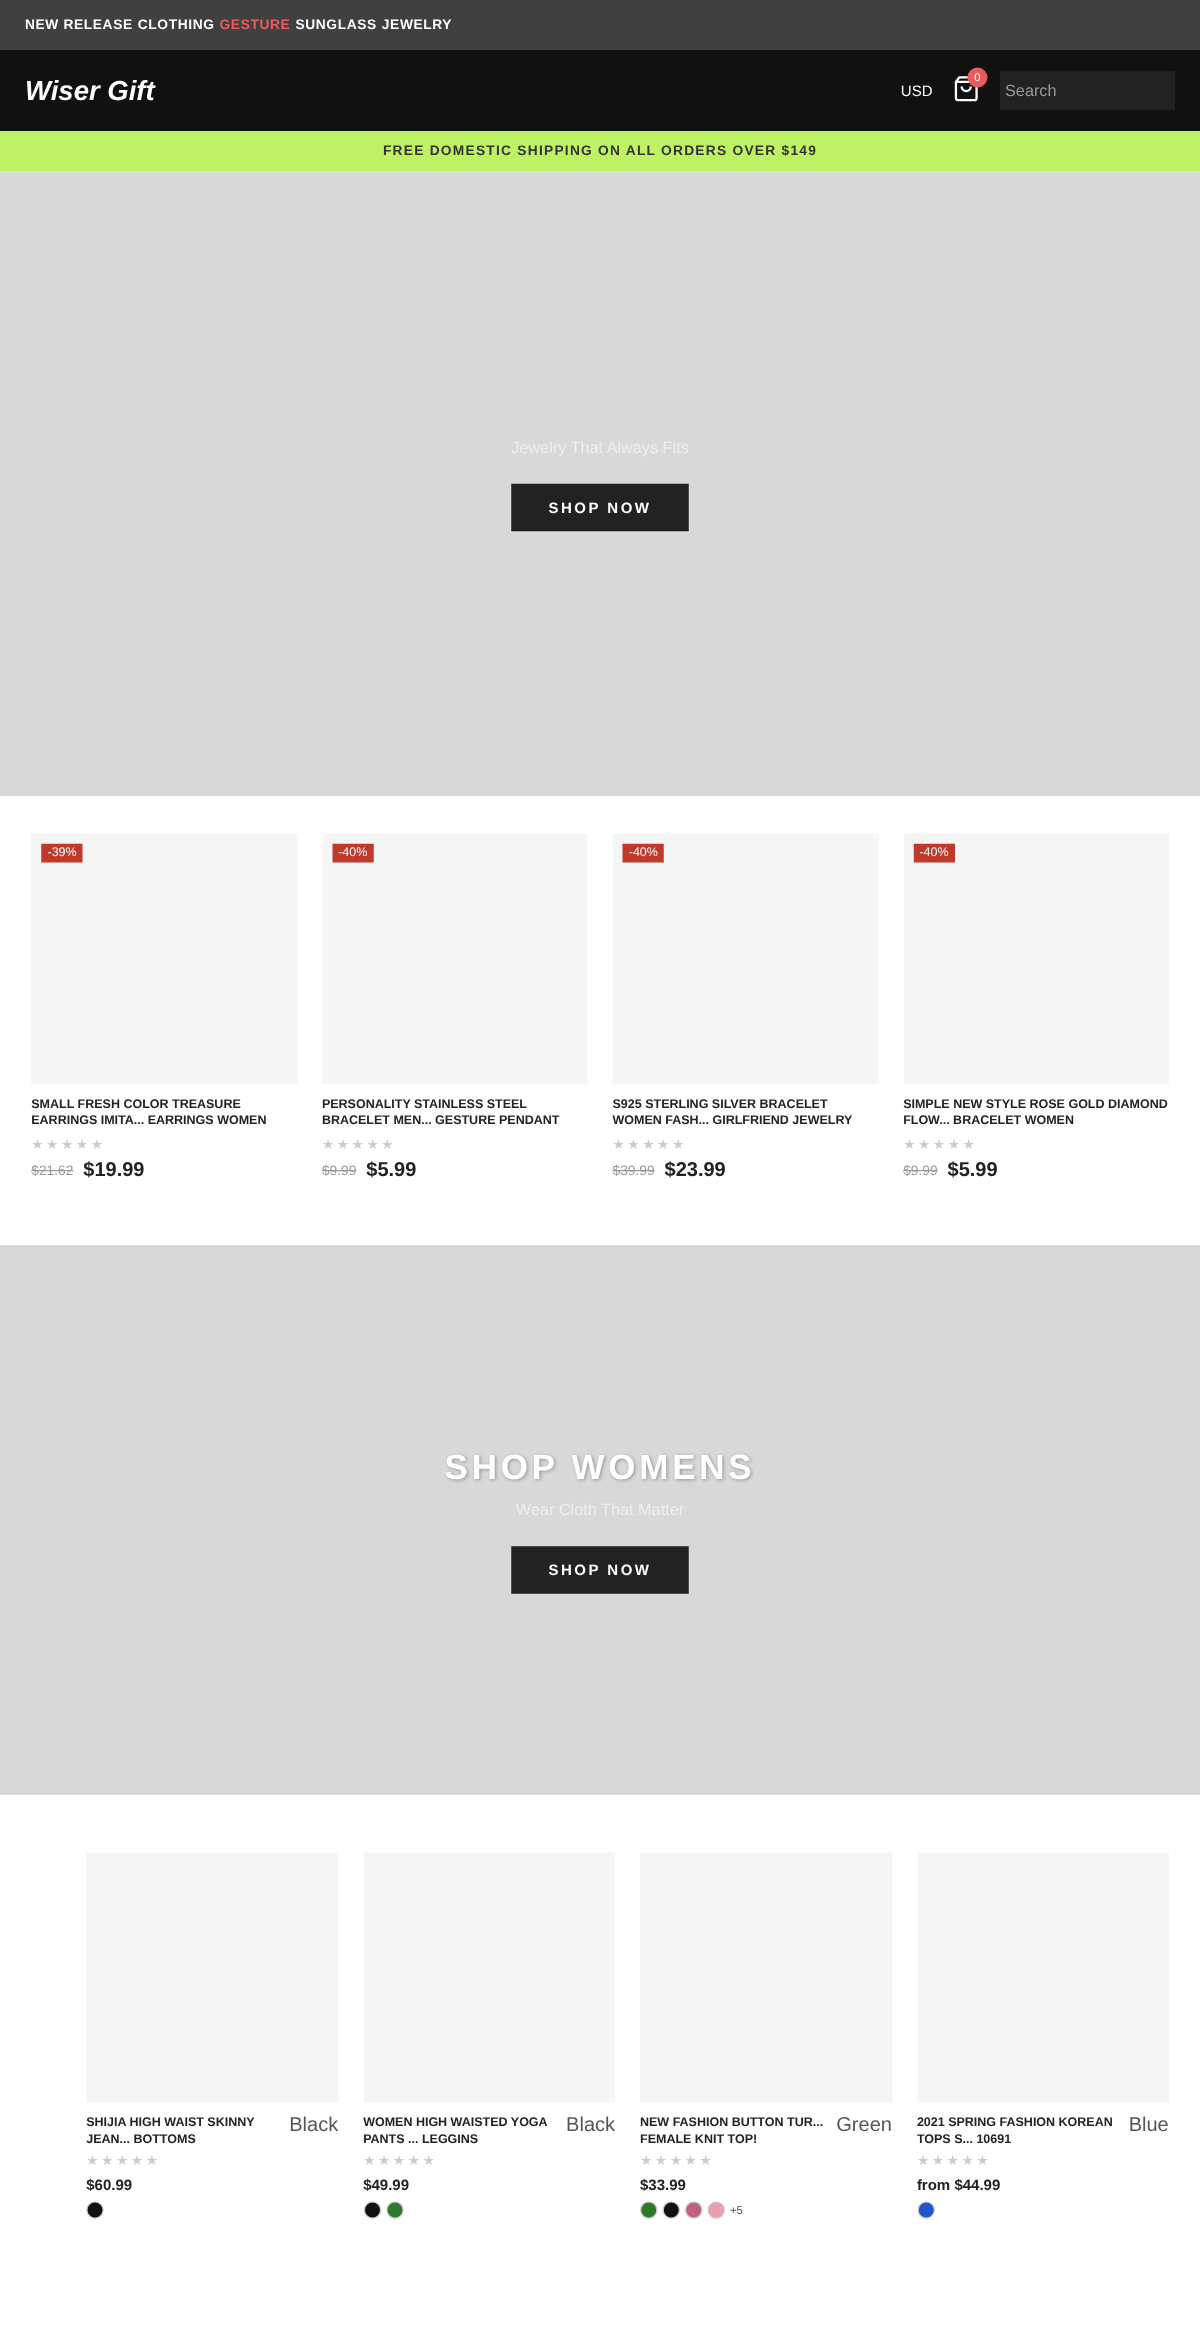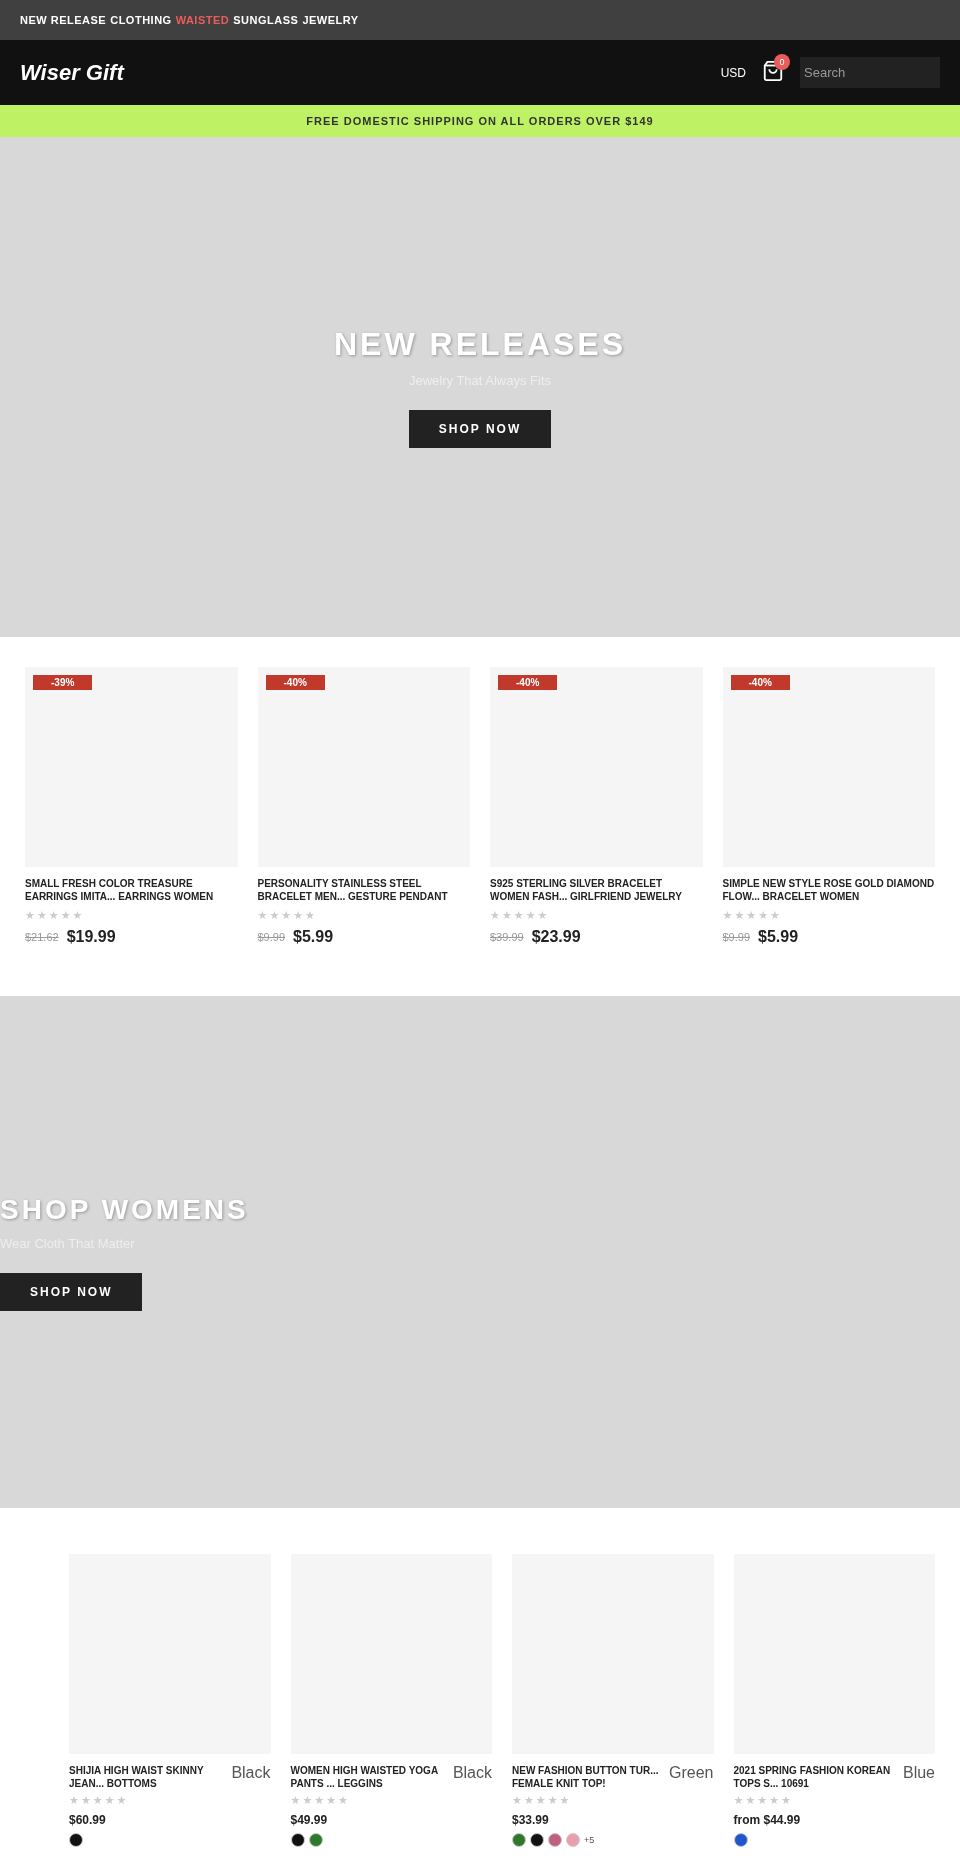--- a/index.html
+++ b/index.html
@@ -144,22 +144,22 @@
       position: relative;
       margin-bottom: 10px;
     }
     .discount-badge {
       position: absolute;
       top: 8px;
       left: 8px;
       background: #c0392b;
       color: #fff;
       font-size: 10px;
-      padding: 2px 18px;
-      font-weight: bold;
+      padding: 2px 5px;
+      font-weight: normal;
     }
     .product-name {
       font-size: 10px;
       font-weight: bold;
       text-transform: uppercase;
       color: #222;
       margin-bottom: 6px;
       line-height: 1.3;
     }
     .stars {
@@ -183,24 +183,24 @@
     }
     .price-new {
       color: #222;
       font-size: 16px;
       font-weight: bold;
     }
 
     
     .hero-section-2 {
       background: #d8d8d8;
-      height: 512px;
+      height: 440px;
       display: flex;
       flex-direction: column;
-      align-items: flex-start;
+      align-items: center;
       justify-content: center;
       text-align: center;
       margin-top: 20px;
     }
     .hero-title-2 {
       color: #fff;
       font-size: 28px;
       font-weight: bold;
       letter-spacing: 3px;
       margin-bottom: 10px;
@@ -269,21 +269,21 @@
       font-size: 9px;
       color: #555;
     }
   </style>
 </head>
 <body>
 
 <nav class="top-nav">
   <a>NEW RELEASE</a>
   <a>CLOTHING</a>
-  <a style="color:#e95c5c;">WAISTED</a>
+  <a style="color:#e95c5c;">GESTURE</a>
   <a>SUNGLASS</a>
   <a>JEWELRY</a>
 </nav>
 
 <div class="logo-bar">
   <div class="logo-text">Wiser Gift</div>
   <div class="logo-bar-right">
     <button class="currency-btn">USD</button>
     <button class="cart-btn">
       <svg width="22" height="22" viewBox="0 0 24 24" fill="none" stroke="#fff" stroke-width="2">
@@ -293,21 +293,20 @@
       </svg>
       <span class="cart-badge">0</span>
     </button>
     <input class="search-box" type="text" placeholder="Search" style="">
   </div>
 </div>
 
 <div class="shipping-banner">FREE DOMESTIC SHIPPING ON ALL ORDERS OVER $149</div>
 
 <div class="hero-section">
-  <div class="hero-title">NEW RELEASES</div>
   <div class="hero-subtitle">Jewelry That Always Fits</div>
   <button class="hero-btn">SHOP NOW</button>
 </div>
 
 <div class="product-grid">
 
   <div class="product-card">
     <div class="product-img-area">
       <span class="discount-badge">-39%</span>
     </div>

